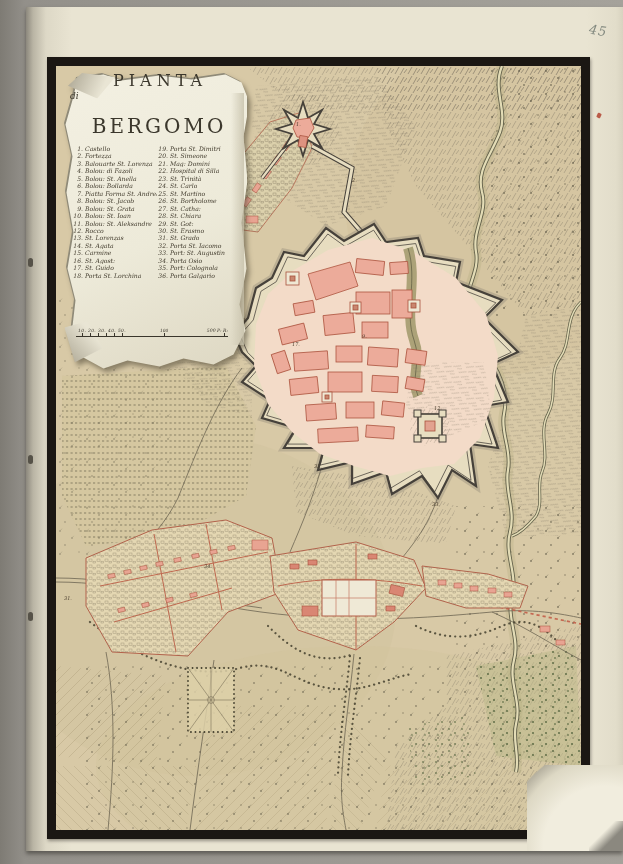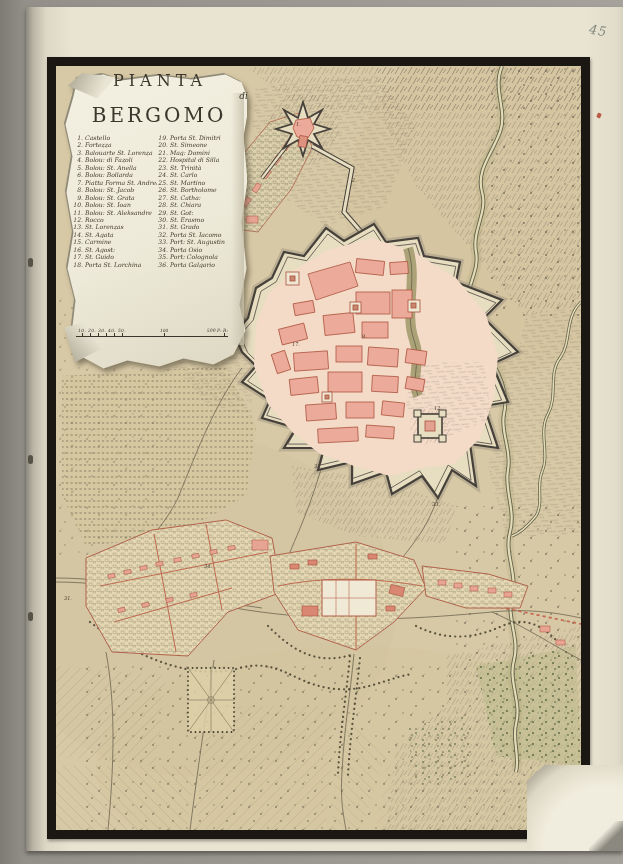--- a/index.html
+++ b/index.html
@@ -64,22 +64,22 @@
   .cart-shade{position:absolute;right:4px;top:22px;width:13px;height:252px;
     background:linear-gradient(90deg,transparent,#c6c0aa);opacity:.8;}
   .curl-tl{position:absolute;left:6px;top:1px;width:48px;height:27px;
     background:linear-gradient(120deg,#aaa491 0%,#e9e5d4 70%);
     clip-path:polygon(0 42%,32% 0,100% 28%,58% 100%);transform:rotate(-6deg);}
   .curl-bl{position:absolute;left:1px;top:250px;width:40px;height:42px;
     background:linear-gradient(40deg,#a9a390 0%,#e9e5d4 72%);
     clip-path:polygon(0 20%,55% 0,100% 60%,35% 100%);transform:rotate(6deg);}
   .cart-inner{position:absolute;inset:0;color:#3b372c;}
   .c-title1{text-align:center;font-size:16px;letter-spacing:5px;padding-left:10px;}
-  .c-title2{text-align:right;font-size:9px;font-style:italic;margin-top:1px;padding-left:8px;}
-  .c-title3{text-align:center;font-size:20px;letter-spacing:3px;margin-top:2px;padding-left:8px;}
+  .c-title2{text-align:left;font-size:9px;font-style:italic;margin-top:1px;padding-left:8px;}
+  .c-title3{text-align:center;font-size:20px;letter-spacing:3px;margin-top:13px;padding-left:8px;}
   .c-legend{display:flex;margin-top:7px;padding:0 6px 0 10px;}
   .c-col{width:50%;}
   .lg-row{display:flex;font-size:6.1px;font-style:italic;line-height:7.45px;color:#403a2c;white-space:nowrap;}
   .lg-num{width:11px;text-align:right;margin-right:2px;flex:none;}
   .lg-label{overflow:hidden;}
   .c-scale{position:absolute;left:14px;bottom:30px;width:152px;height:12px;}
   .s-line{position:absolute;left:0;right:0;top:7px;height:1px;background:#3a362c;}
   .s-tick{position:absolute;top:4px;width:1px;height:4px;background:#3a362c;}
   .s-left{position:absolute;left:2px;top:-1px;font-size:4.4px;font-style:italic;letter-spacing:.4px;color:#3a362c;}
   .s-mid{position:absolute;left:84px;top:-1px;font-size:4.4px;font-style:italic;color:#3a362c;}

